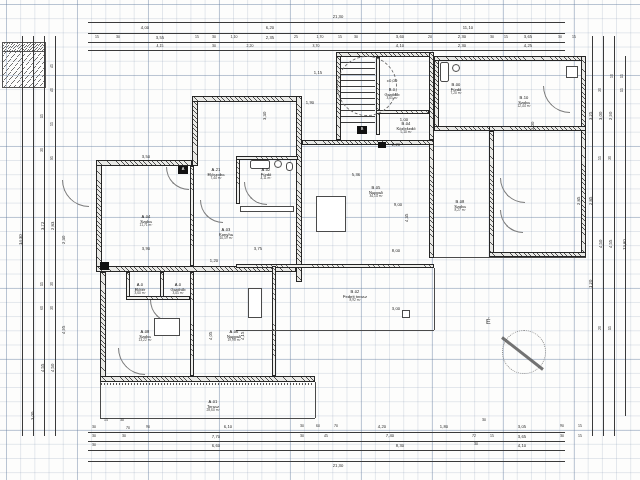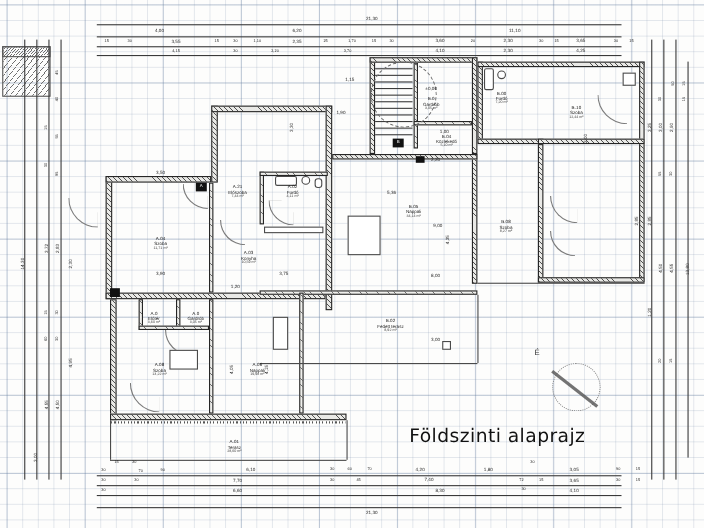--- a/index.html
+++ b/index.html
@@ -407,18 +407,17 @@
   <div class="dtv" style="left:588px;top:288px;">1,20</div>
   <div class="dtv s" style="left:598px;top:330px;">20</div>
   <div class="dtv s" style="left:608px;top:330px;">15</div>
 
   <div id="north" style="left:502px;top:330px;">
     <div class="circ"></div>
     <div class="bar" style="left:0px;top:6px;"></div>
     <div class="k" style="left:-16px;top:-12px;">É</div>
   </div>
 
-  <div id="title" style="left:372px;top:387px;">Földszinti alaprajz</div>
 
   <div class="dt" style="left:183px;top:166px;color:#fff;font-size:4px;">A</div>
   <div class="dt" style="left:362px;top:126px;color:#fff;font-size:4px;">B</div>
 
 </div>
 
 </body></html>

